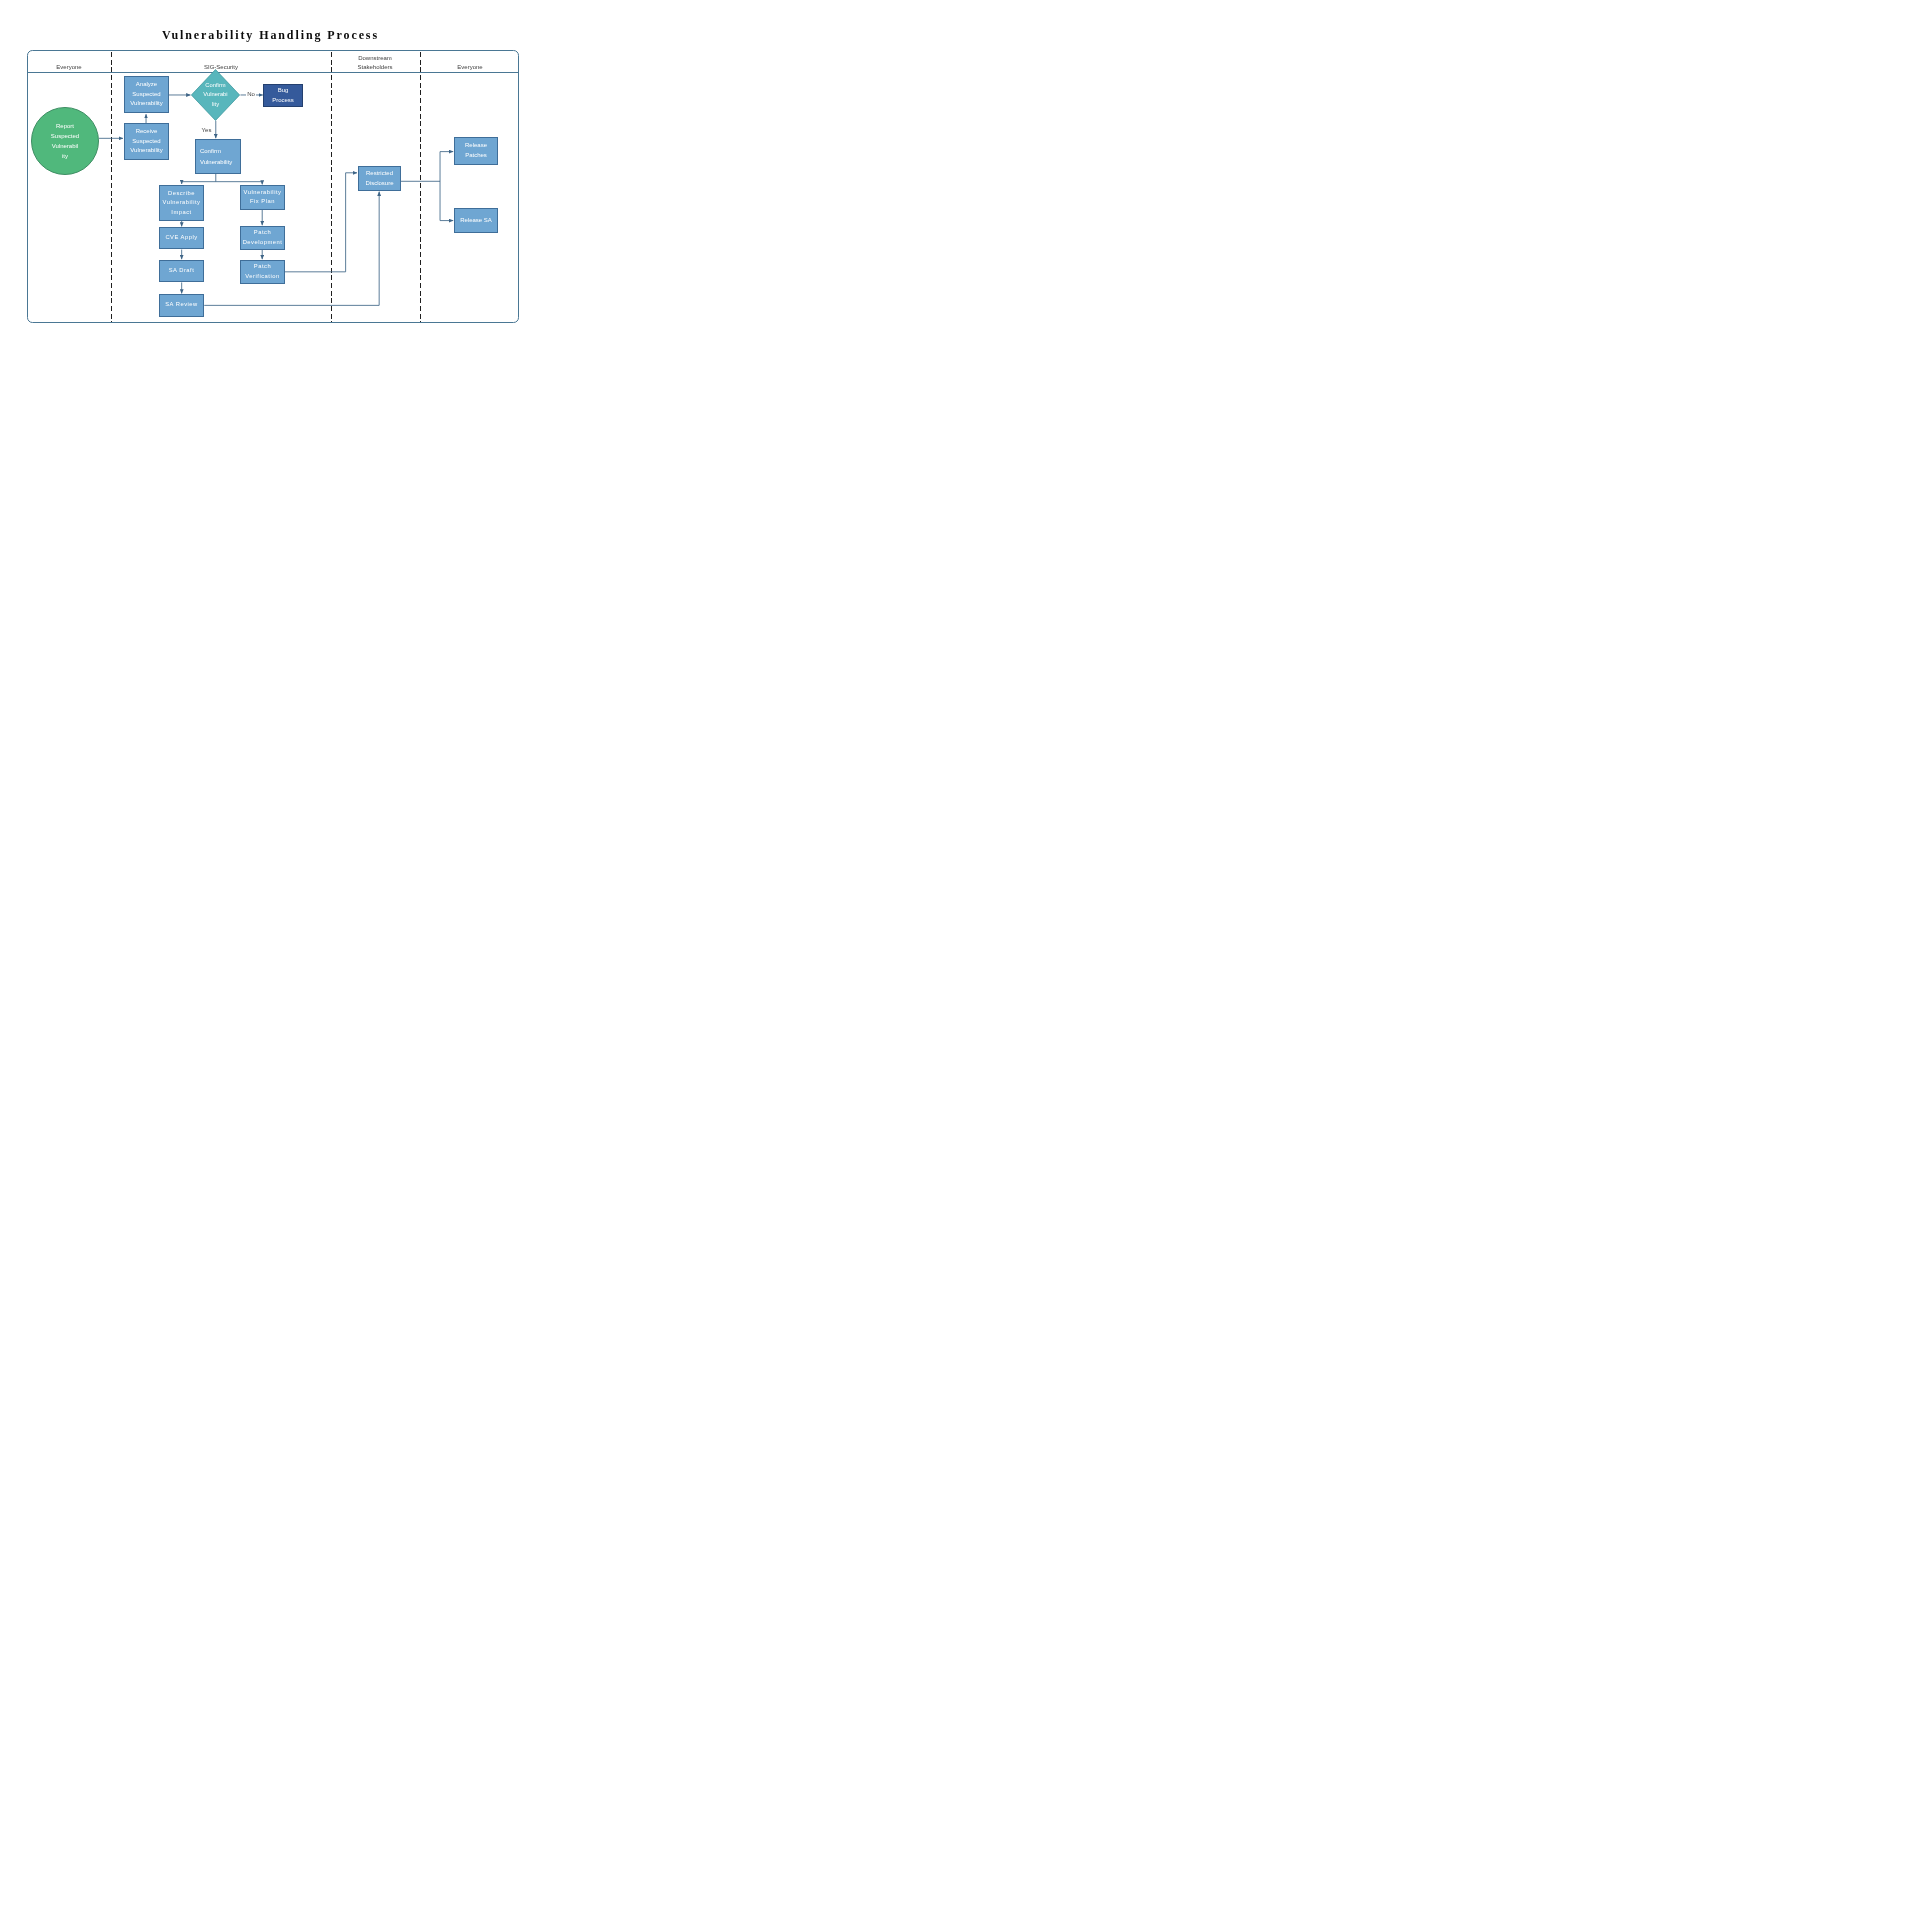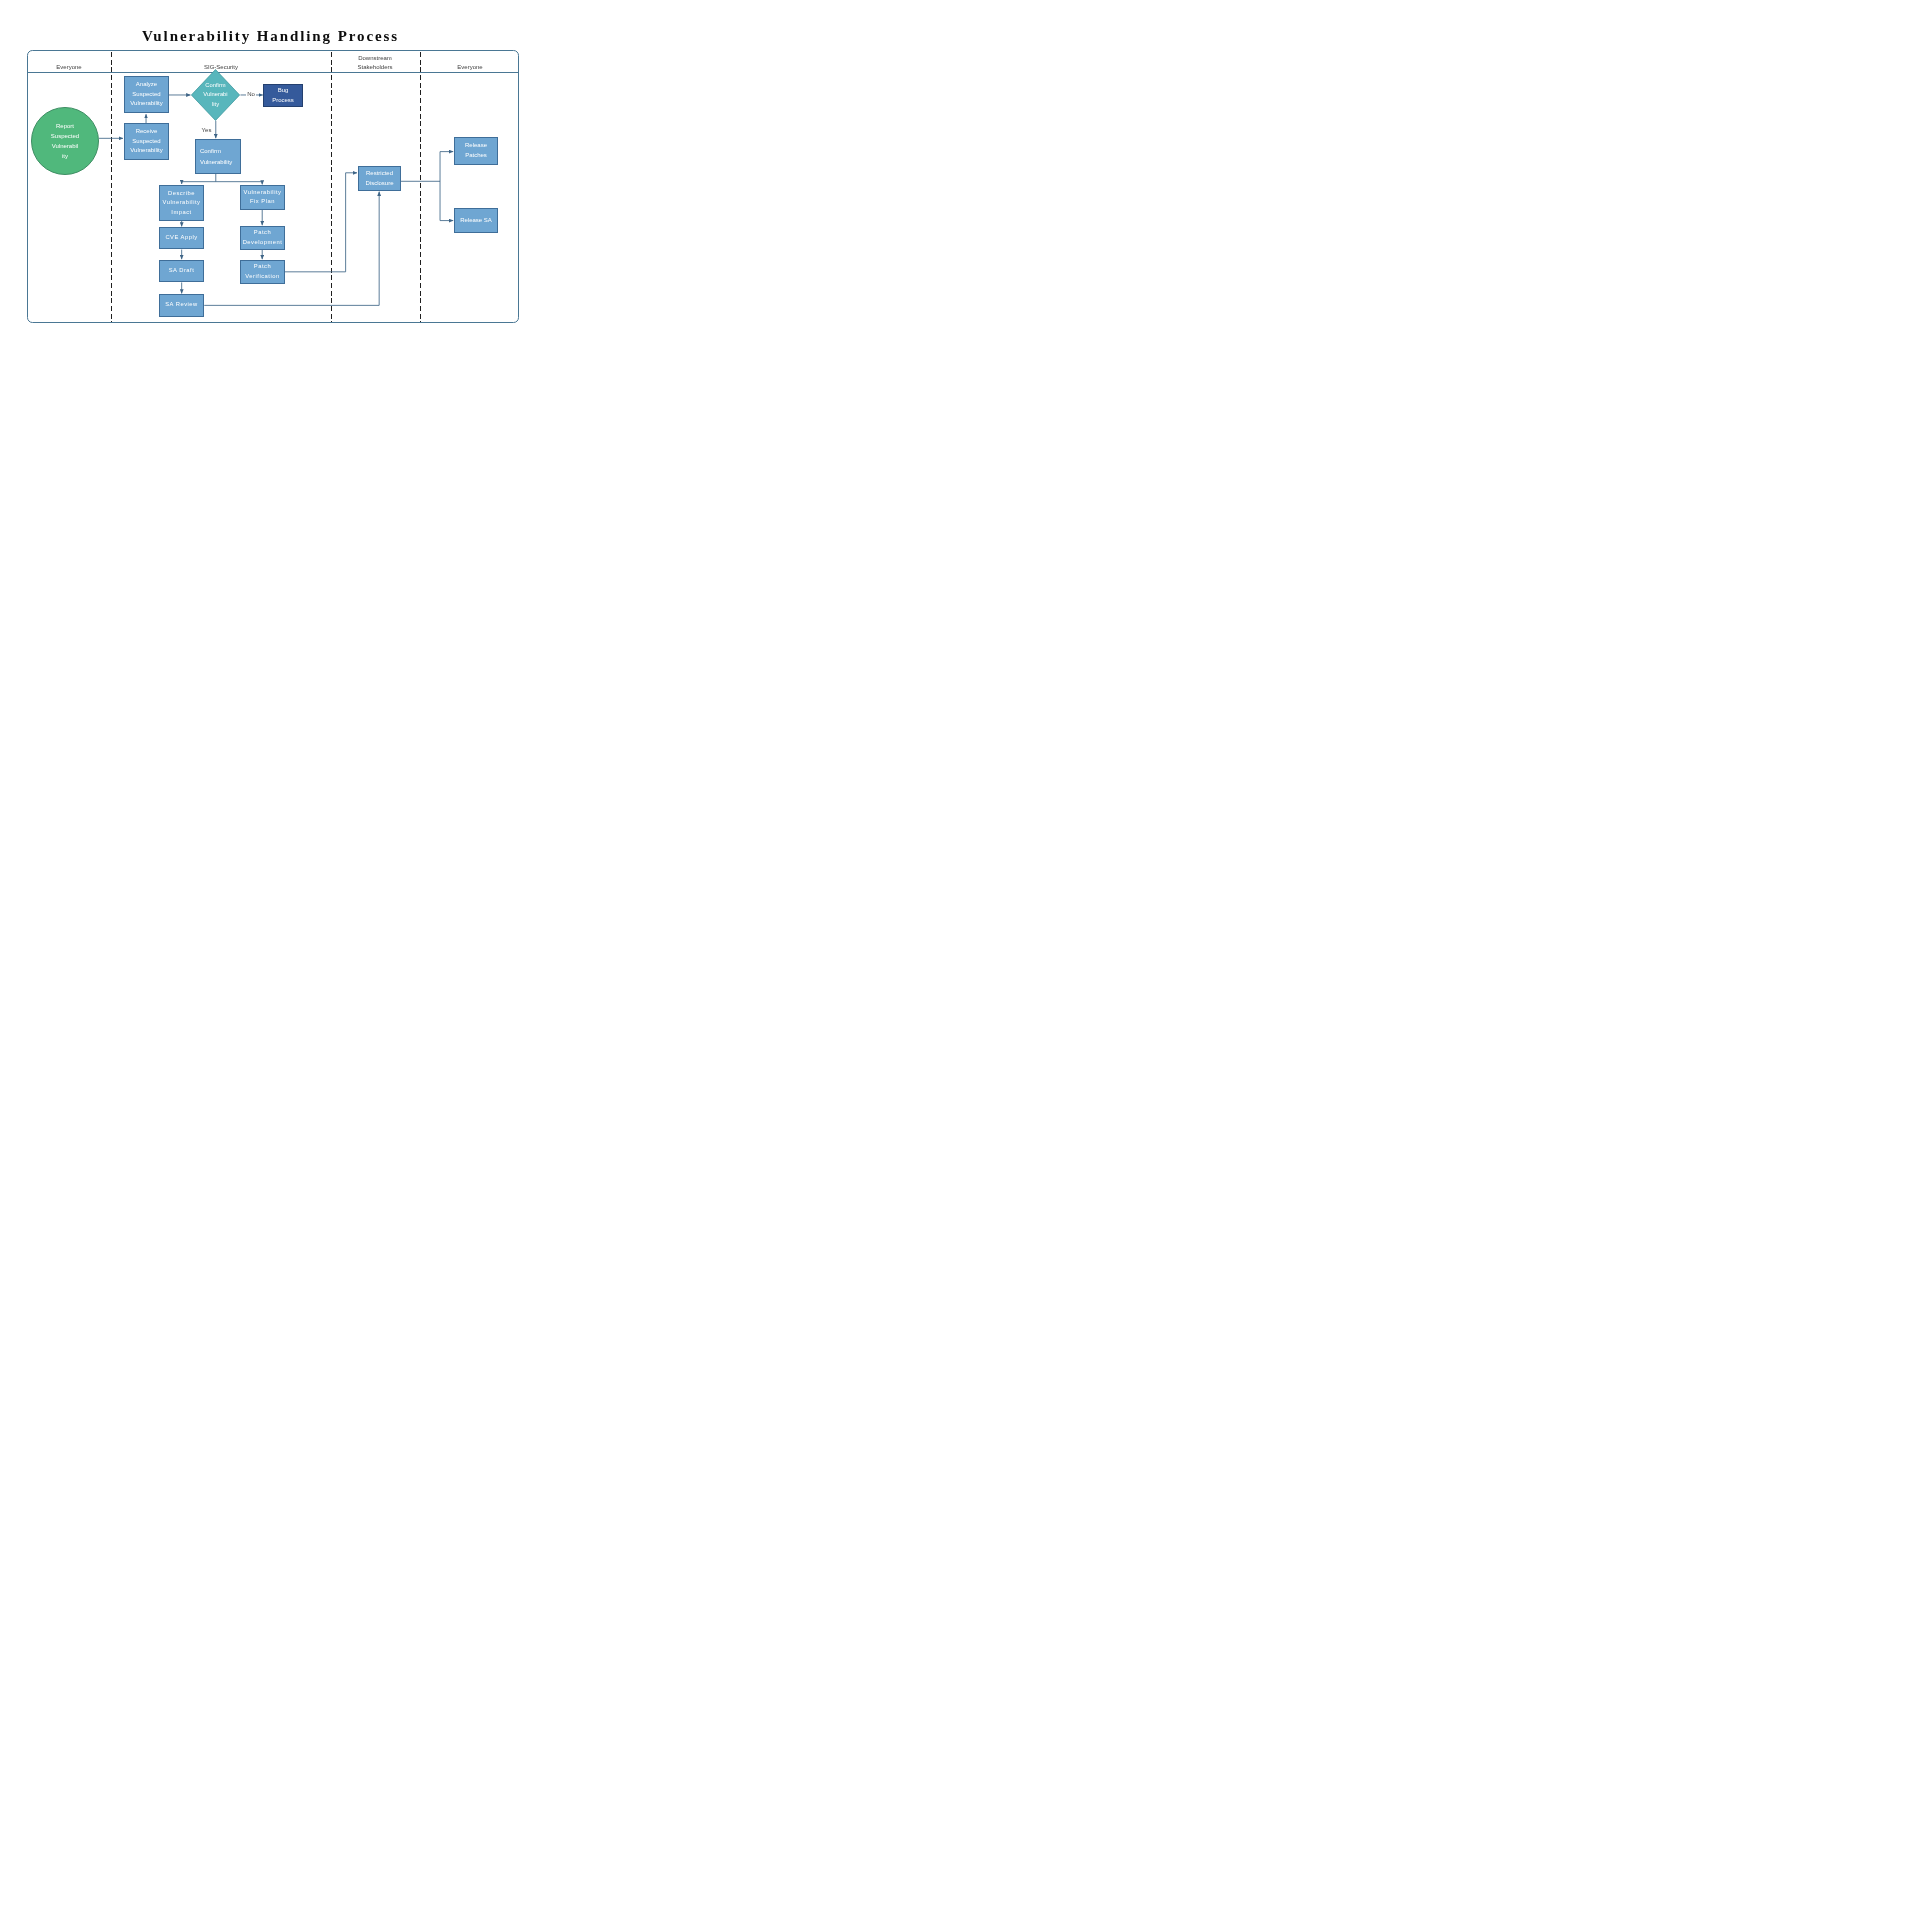--- a/index.html
+++ b/index.html
@@ -7,21 +7,21 @@
     --process_fill:#6FA6D2; --process_border:#3F6E99;
     --decision_fill:#58B6BC; --decision_border:#3D989E;
     --start_fill:#50B87C; --start_border:#3E8E63;
     --terminal_fill:#355A9B; --terminal_border:#24406F;
     --label_text:#3F3F3F; --node_text:#FFFFFF; --title_text:#0D0D0D;
   }
   html,body{margin:0;padding:0;background:#ffffff;}
   .page{position:relative;width:541px;height:383px;background:#fff;
         font-family:"Liberation Sans",sans-serif;overflow:hidden;}
   .title{position:absolute;left:0;top:28px;width:100%;text-align:center;
-         font-family:"Liberation Serif",serif;font-weight:600;font-size:15px;
+         font-family:"Liberation Serif",serif;font-weight:600;font-size:12px;
          letter-spacing:1.9px;color:var(--title_text);white-space:nowrap;}
   .frame{position:absolute;left:27px;top:50px;width:490px;height:271px;
          border:1.2px solid var(--frame);border-radius:5.4px;z-index:1;}
   .header-sep{position:absolute;left:0;right:0;top:21px;height:1.2px;
               background:var(--frame);}
   .divider{position:absolute;top:52px;height:270px;width:0.8px;z-index:1;
            background:repeating-linear-gradient(to bottom,var(--divider) 0 5px,transparent 5px 7.7px);}
   .lane-label{position:absolute;z-index:2;color:var(--label_text);font-size:6px;
               text-align:center;white-space:pre-line;line-height:9.2px;}
   svg.wires{position:absolute;left:0;top:0;z-index:2;}

